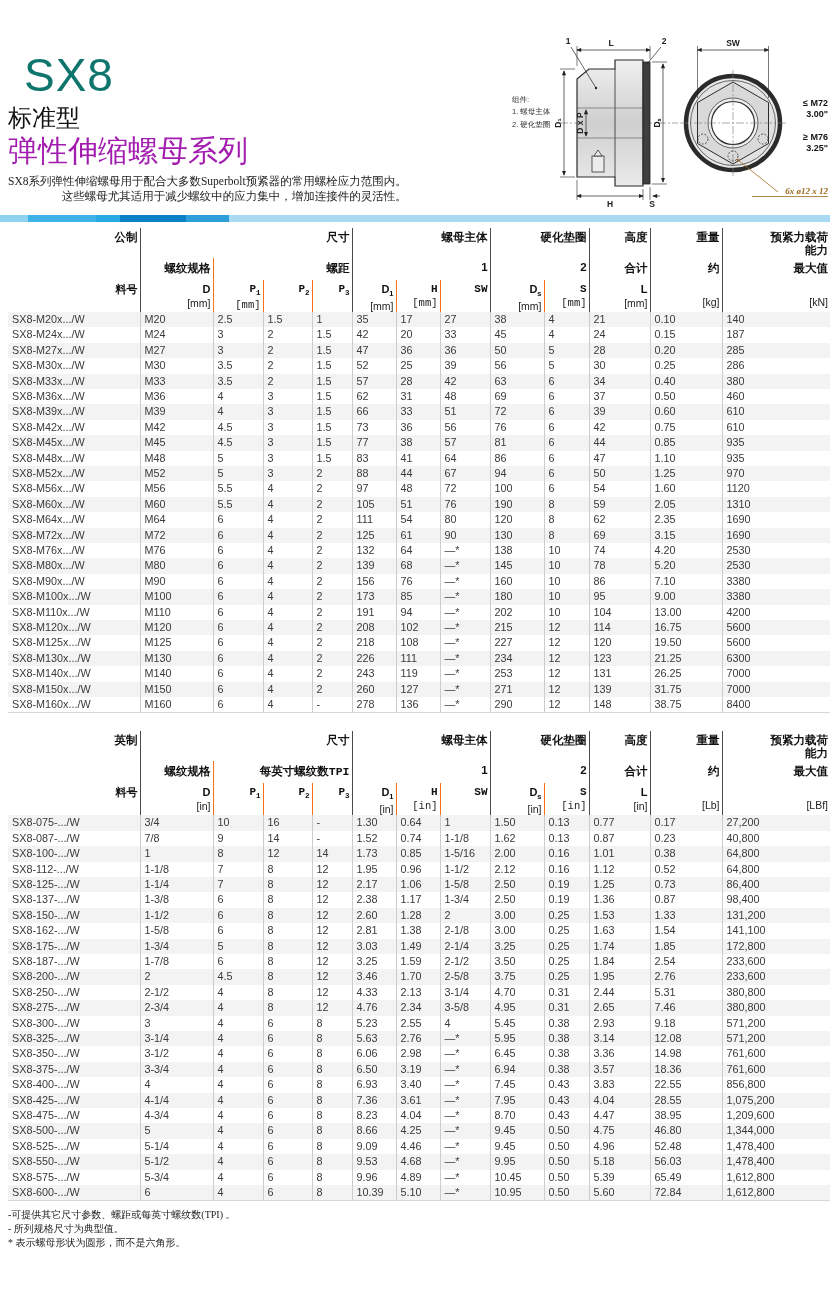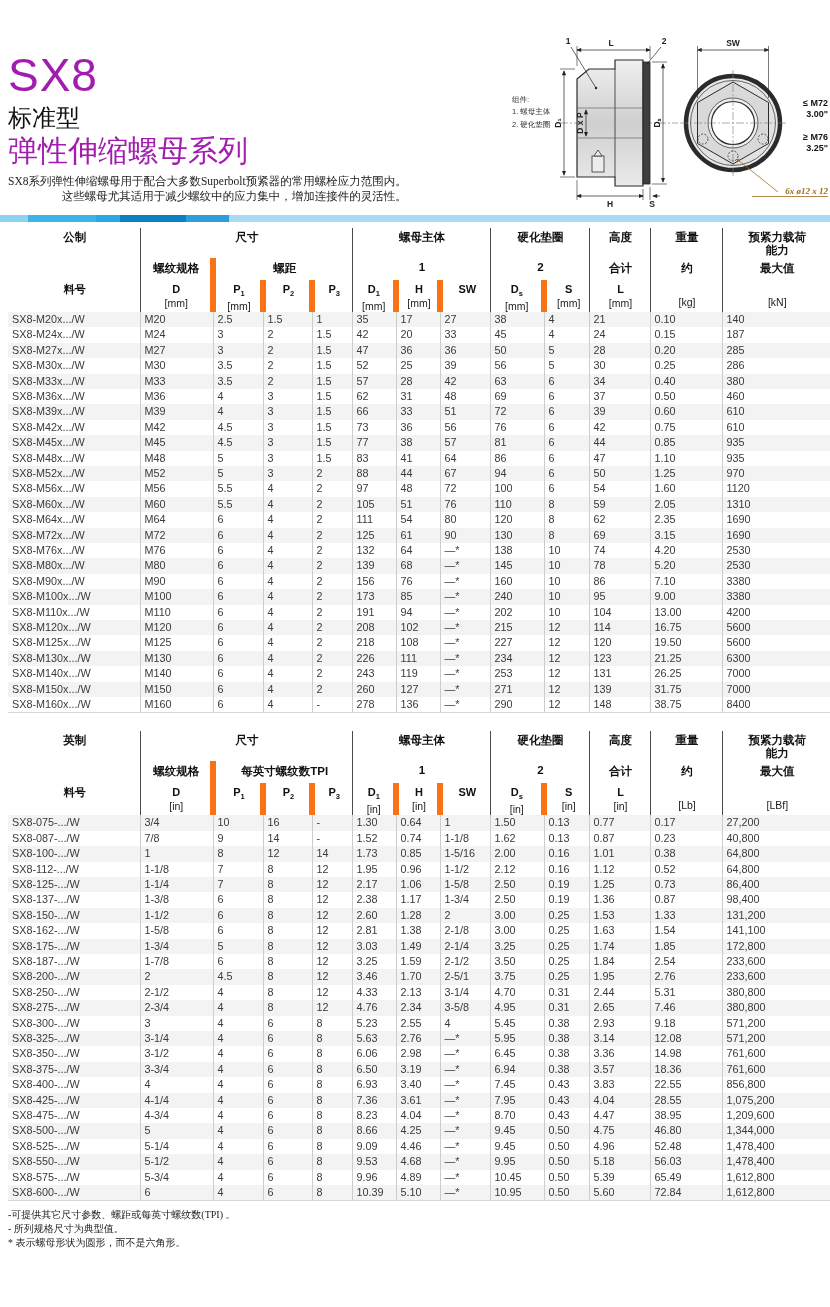--- a/index.html
+++ b/index.html
@@ -8,45 +8,45 @@
     width: 830px; height: 1307px;
     background: #ffffff;
     font-family: "Liberation Sans", sans-serif;
     color: #1a1a1a;
     position: relative;
     overflow: hidden;
   }
   
   .hero { position: relative; height: 222px; }
   .titles { position: absolute; left: 8px; top: 52px; }
-  .t-main  { font-size: 46px; line-height: 1.0; font-weight: 400; letter-spacing: 1px; color:#a21caf; }
+  .t-main  { font-size: 46px; line-height: 1.0; font-weight: 400; letter-spacing: 1px; color:#0f766e;margin-left:16px; }
   .t-sub1  { font-size: 24px; line-height: 1.1; margin-top: 7px; color:#111; }
   .t-sub2  { font-size: 30px; line-height: 1.1; margin-top: 3px; color:#a21caf; }
   .desc { position: absolute; left: 8px; top: 174px; font-family: "Liberation Serif", serif;
           font-size: 11.5px; line-height: 1.32; color: #222; white-space: nowrap; text-align: right; }
   .legend { position: absolute; left: 512px; top: 94px; font-size: 7.5px; line-height: 1.65; color: #333; }
   .drawing-wrap { position: absolute; left: 540px; top: 26px; width: 290px; height: 190px; }
   
   .accent-bar { position: absolute; left: 0; top: 215px; width: 830px; height: 7px; display: flex; }
   .accent-bar div { height: 7px; }
   
   .tbl { border-collapse: collapse; table-layout: fixed; width: 822px; margin-left: 8px;
          border-bottom: 1px solid #d8d8d8; }
   .tbl-metric { margin-top: 6px; }
   .tbl-imperial { margin-top: 18px; }
-  .tbl th { font-weight: bold; text-align: center; vertical-align: top; padding: 3px 2px 0 4px; color:#111; }
+  .tbl th { font-weight: bold; text-align: right; vertical-align: top; padding: 3px 2px 0 4px; color:#111; }
   .gA { font-size: 11.5px; height: 30px; white-space: pre-line; line-height: 1.12; }
   .gB { font-size: 11.5px; height: 22px; }
   .cH { font-size: 11px; height: 31px; padding-bottom: 2px; line-height: 1.15; }
   .cH .sym { min-height: 12px; }
   .cH sub { font-size: 7.5px; }
   .cH .unit { font-weight: normal; font-size: 10.5px; color: #222; margin-top: 1px; }
   .ctr { text-align: center; }
   .hbD { border-left: 1px solid #4a4a4a; }
-  .hbG { border-left: 6px solid #f97316; }
+  .hbG { border-left: 1px solid #f97316; font-family: Liberation Mono, monospace; }
   .tbl td { font-size: 10.8px; color: #3a3a3a; padding: 1px 2px 1px 4px; line-height: 13.4px;
             white-space: nowrap; overflow: hidden; }
   .tbl tbody tr:nth-child(odd) { background: #f3f3f3; }
   .dbG { border-left: 1px solid #cccccc; }
   .pn { color: #333; }
   
   .footnotes { margin: 7px 0 0 8px; font-family: "Liberation Serif", serif; font-size: 10px;
                line-height: 1.38; color: #222; }
   
   .dimtxt { font-family: "Liberation Sans", sans-serif; font-size: 8.5px; fill: #222; font-weight: bold; }
@@ -439,21 +439,21 @@
       </tr>
       <tr>
         <td class="pn">SX8-M60x.../W</td>
         <td class="dbG">M60</td>
         <td class="dbG">5.5</td>
         <td class="dbG">4</td>
         <td class="dbG">2</td>
         <td class="dbG">105</td>
         <td class="dbG">51</td>
         <td class="dbG">76</td>
-        <td class="dbG">110</td>
+        <td class="dbG">190</td>
         <td class="dbG">8</td>
         <td class="dbG">59</td>
         <td class="dbG">2.05</td>
         <td class="dbG">1310</td>
       </tr>
       <tr>
         <td class="pn">SX8-M64x.../W</td>
         <td class="dbG">M64</td>
         <td class="dbG">6</td>
         <td class="dbG">4</td>
@@ -529,21 +529,21 @@
       </tr>
       <tr>
         <td class="pn">SX8-M100x.../W</td>
         <td class="dbG">M100</td>
         <td class="dbG">6</td>
         <td class="dbG">4</td>
         <td class="dbG">2</td>
         <td class="dbG">173</td>
         <td class="dbG">85</td>
         <td class="dbG">—*</td>
-        <td class="dbG">240</td>
+        <td class="dbG">180</td>
         <td class="dbG">10</td>
         <td class="dbG">95</td>
         <td class="dbG">9.00</td>
         <td class="dbG">3380</td>
       </tr>
       <tr>
         <td class="pn">SX8-M110x.../W</td>
         <td class="dbG">M110</td>
         <td class="dbG">6</td>
         <td class="dbG">4</td>
@@ -889,21 +889,21 @@
         <td class="dbG">233,600</td>
       </tr>
       <tr>
         <td class="pn">SX8-200-.../W</td>
         <td class="dbG">2</td>
         <td class="dbG">4.5</td>
         <td class="dbG">8</td>
         <td class="dbG">12</td>
         <td class="dbG">3.46</td>
         <td class="dbG">1.70</td>
-        <td class="dbG">2-5/1</td>
+        <td class="dbG">2-5/8</td>
         <td class="dbG">3.75</td>
         <td class="dbG">0.25</td>
         <td class="dbG">1.95</td>
         <td class="dbG">2.76</td>
         <td class="dbG">233,600</td>
       </tr>
       <tr>
         <td class="pn">SX8-250-.../W</td>
         <td class="dbG">2-1/2</td>
         <td class="dbG">4</td>

